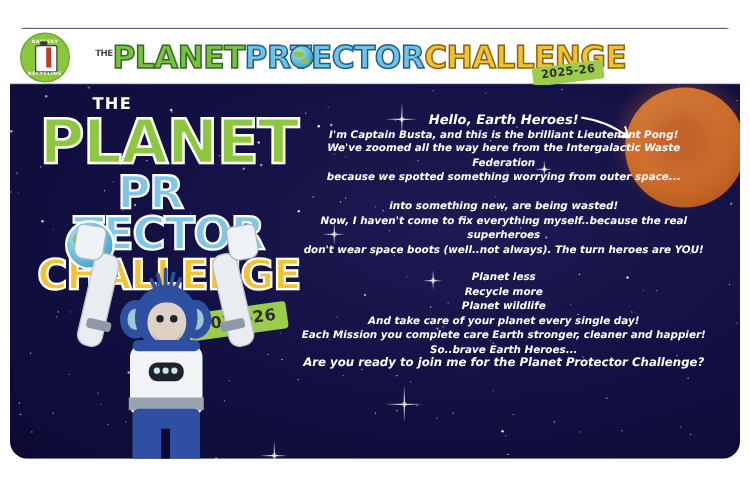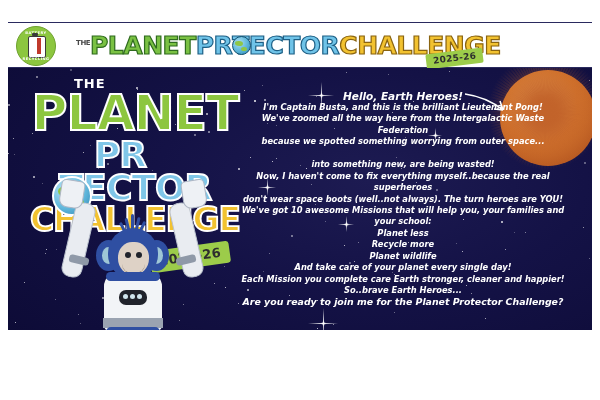--- a/index.html
+++ b/index.html
@@ -1,22 +1,22 @@
 <!DOCTYPE html>
 <html><head>
 <meta charset="utf-8">
 <style>
   html,body{margin:0;padding:0;}
   body{
     width:600px;height:400px;overflow:hidden;background:#ffffff;
     font-family:"DejaVu Sans",sans-serif;
   }
   #poster{
-    position:absolute;left:8px;top:22px;width:584px;height:308px;
-    background:#ffffff;overflow:hidden;
+    position:absolute;left:8px;top:22px;width:584px;height:345px;
+    background:#ffffff;overflow:hidden;border-radius:14px;
   }
 
   
   .header{
     position:absolute;left:0;top:0;width:584px;height:46px;
     background:#ffffff;overflow:hidden;
   }
   .hdr-rule-top{position:absolute;left:0;top:0;width:584px;height:1px;background:#2a2a5e;}
   .hdr-rule-bot{position:absolute;left:0;top:45px;width:584px;height:1px;background:#2a2a5e;}
 
@@ -583,21 +583,21 @@
         <br>
         <span>into something new, are being wasted!</span>
       </p>
 
       <p class="para">
         <span>Now, I haven't come to fix everything myself..because the real superheroes</span><br>
         <span>don't wear space boots (well..not always). The turn heroes are YOU!</span><br>
       </p>
 
       <p class="para">
-        <span class="mission-head">We've got 10 awesome Missions that will help you, your families and your school:</span><br>
+        <br>
         <span class="mission-item">Planet less</span><br>
         <span class="mission-item">Recycle more</span><br>
         <span class="mission-item">Planet wildlife</span><br>
         <span class="mission-item">And take care of your planet every single day!</span>
       </p>
 
       <p class="para">
         <span>Each Mission you complete care Earth stronger, cleaner and happier!</span>
       </p>
       <p class="para">

